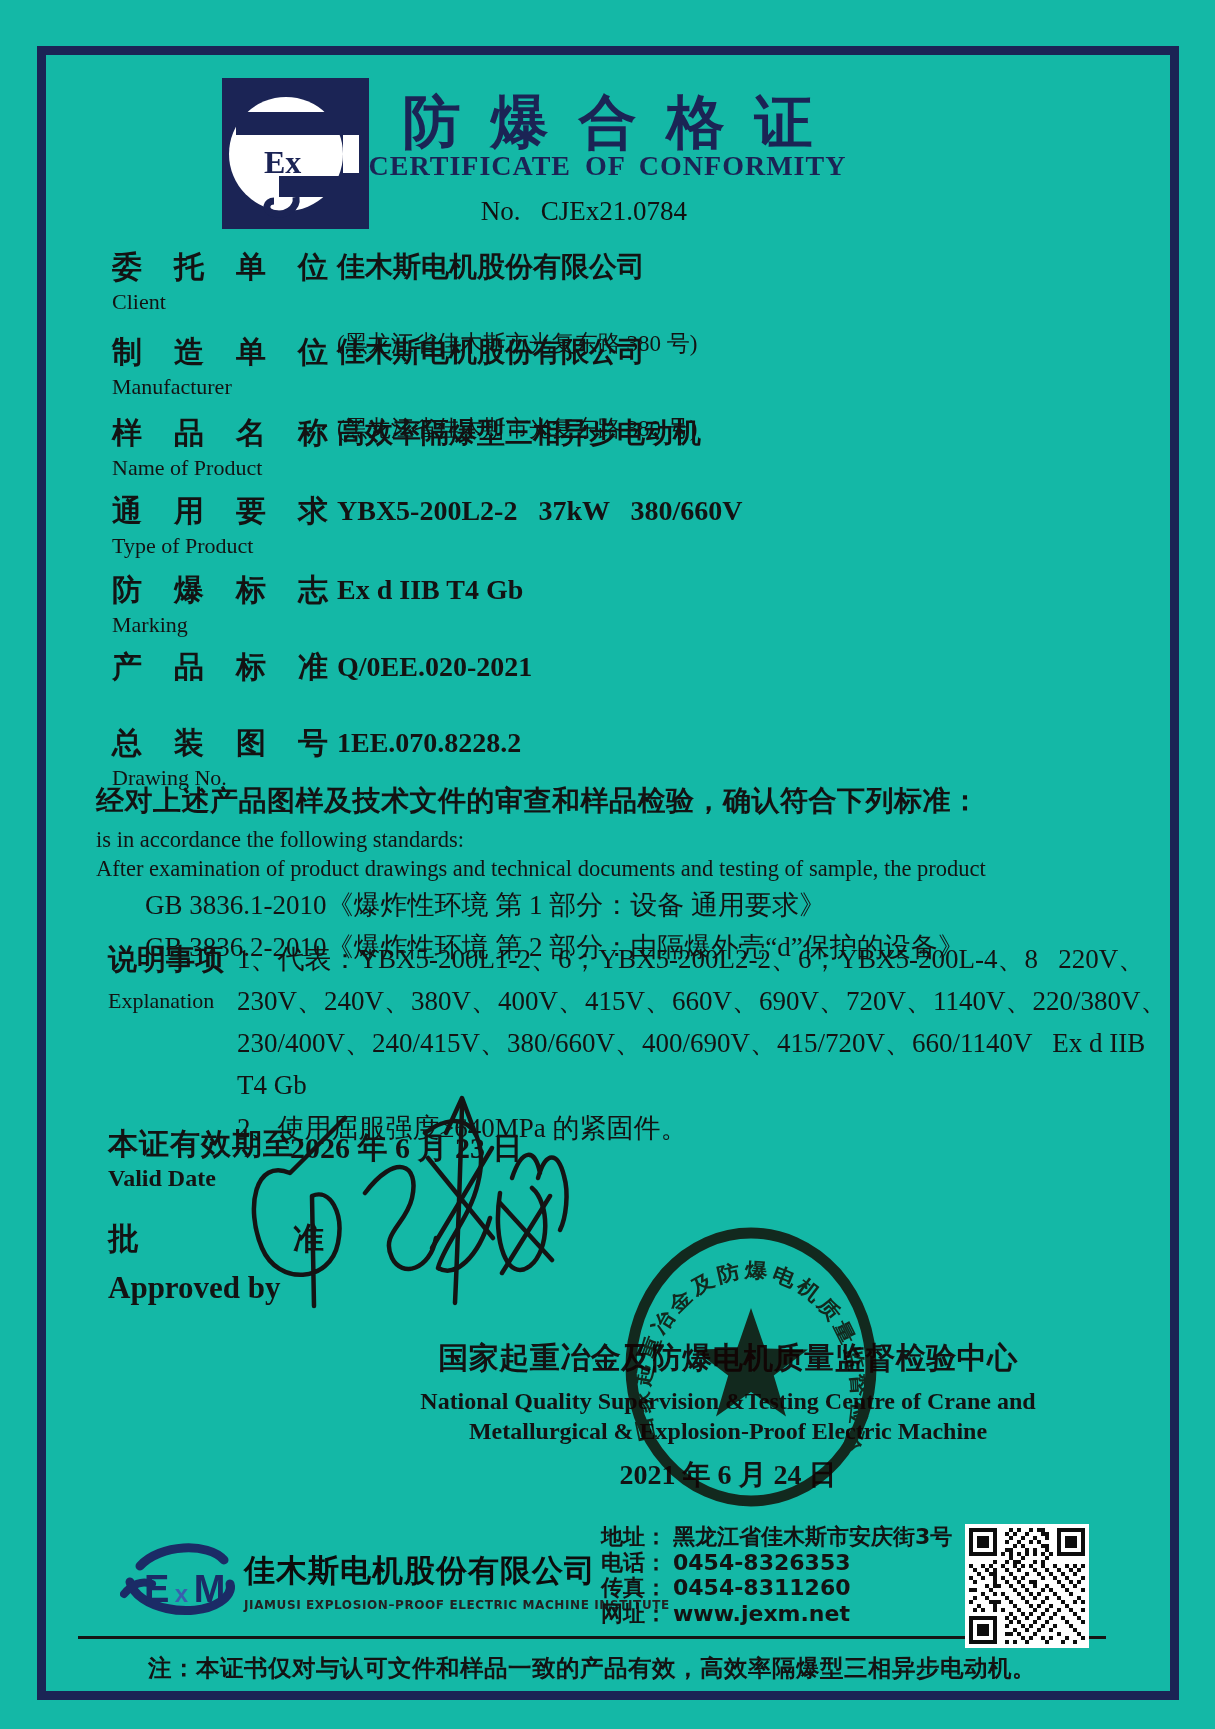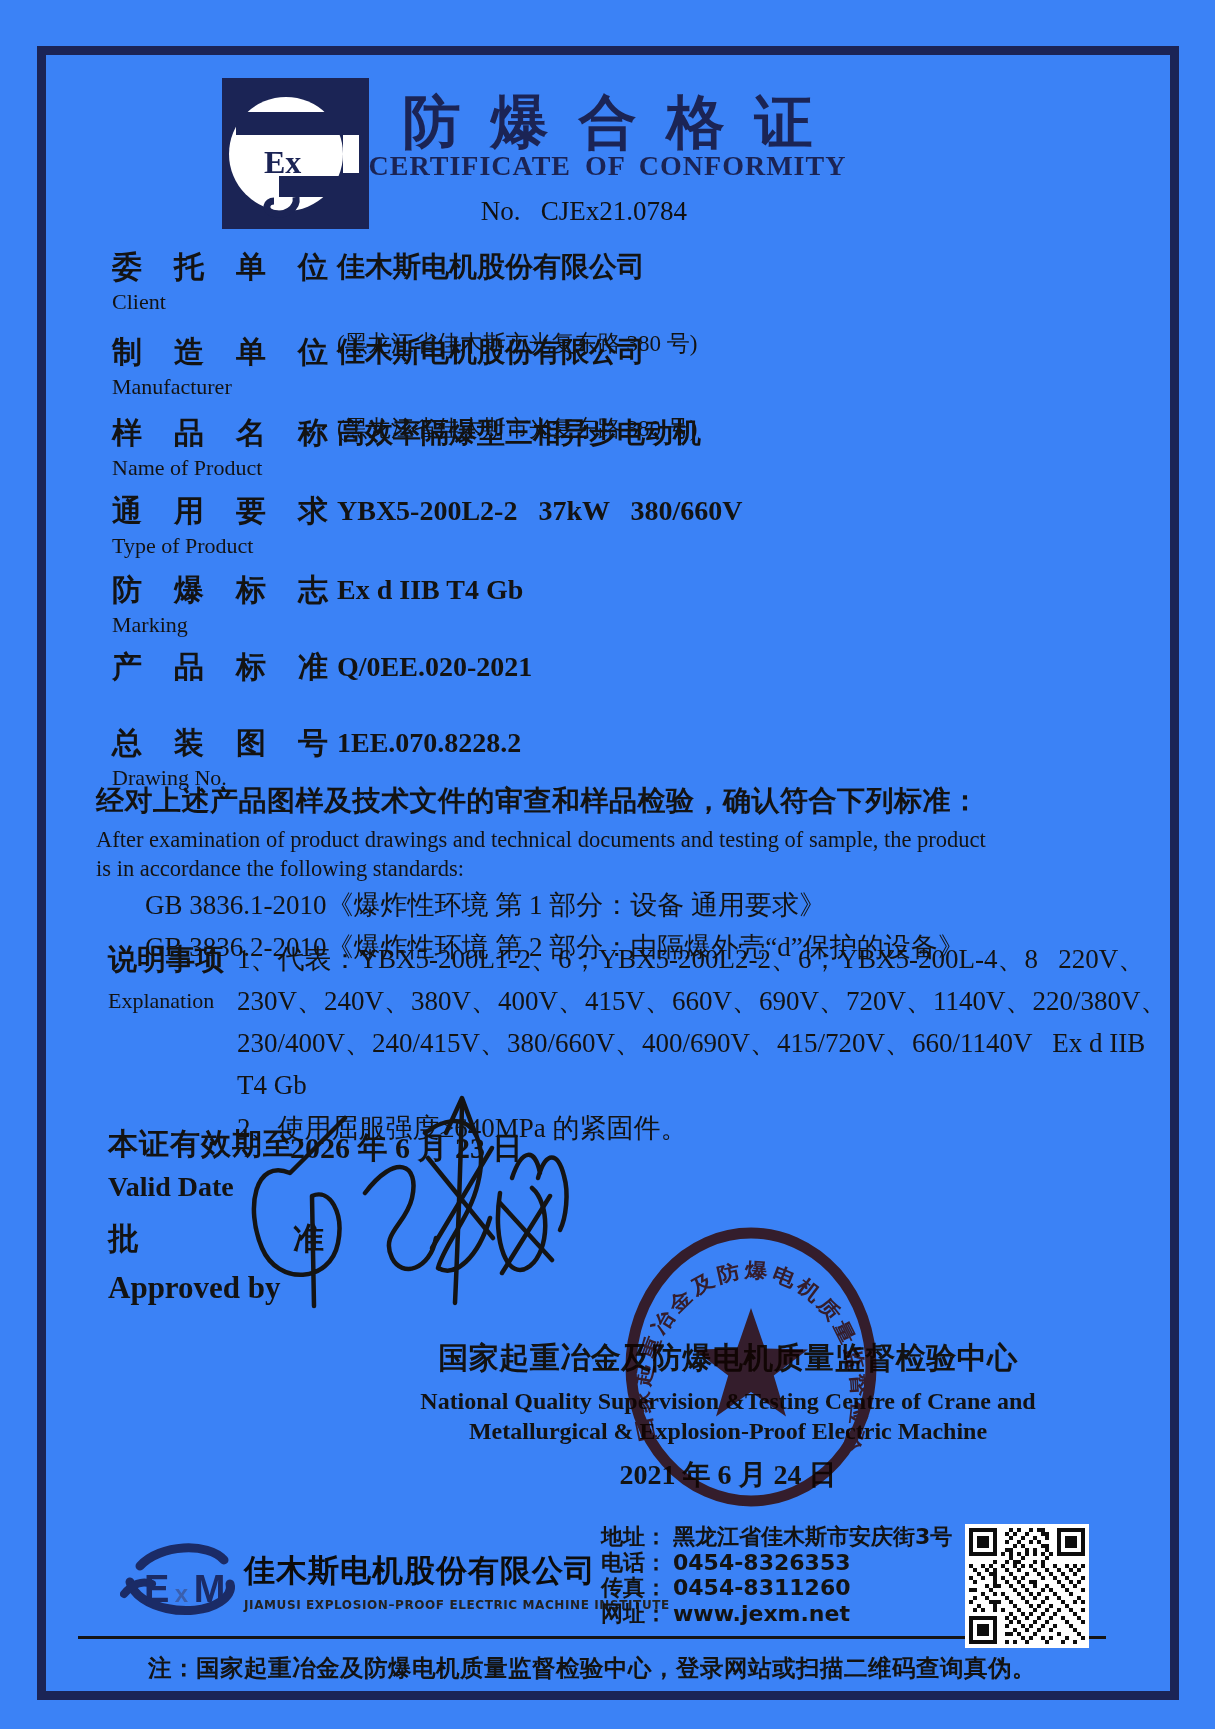--- a/index.html
+++ b/index.html
@@ -1,18 +1,18 @@
 <!DOCTYPE html>
 <html><head>
 <meta charset="utf-8">
 <style>
   html,body { margin:0; padding:0; background:#efeee6; }
   .page {
     position:relative; width:1215px; height:1729px; margin:0 auto;
-    background:#3b82f6; overflow:hidden;
+    background:#14b8a6; overflow:hidden;
     font-family:"DejaVu Sans", sans-serif; color:#131313;
   }
   .frame {
     position:absolute; left:37px; top:46px; width:1124px; height:1636px;
     border:9px solid #1b2455; pointer-events:none;
   }
   
   .logo { position:absolute; left:222px; top:78px; width:147px; height:151px; }
   .title-cn {
     position:absolute; left:0; top:84px; width:1215px; text-align:center;
@@ -50,21 +50,21 @@
   .exp-label { position:absolute; left:108px; top:940px; }
   .exp-cn { font-size:29px; font-weight:bold; }
   .exp-en { margin-top:8px; font-family:"Liberation Serif", serif; font-size:22px; }
   .exp-lines { position:absolute; left:237px; top:938px; width:880px;
                font-family:"Liberation Serif","DejaVu Sans",serif; font-size:27px; font-weight:500; }
   .exp-lines div { white-space:pre; height:42px; line-height:42px; }
   .exp-lines div:nth-child(5) { margin-top:1px; }
   
   .valid-label { position:absolute; left:108px; top:1124px; }
   .valid-cn { font-size:30px; font-weight:bold; letter-spacing:1px;text-align:center; }
-  .valid-en { margin-top:6px; font-family:"Liberation Serif", serif; font-size:28px; font-weight:bold; }
+  .valid-en { margin-top:0; font-family:"Liberation Serif", serif; font-size:24px; font-weight:bold; }
   .valid-value { position:absolute; left:290px; top:1128px; font-size:30px;
                  font-family:"Liberation Serif","DejaVu Sans",serif; font-weight:600; white-space:pre; }
   .approve-label { position:absolute; left:108px; top:1218px; }
   .appr-cn { display:block; width:216px; font-size:31px; font-weight:bold;
              text-align:justify; text-align-last:justify; }
   .appr-en { display:block; margin-top:10px; font-family:"Liberation Serif", serif; font-size:31px; font-weight:bold; }
   .signature { position:absolute; left:250px; top:1078px; width:330px; height:250px; z-index:4; }
   
   .org { position:absolute; left:368px; top:1338px; width:720px; text-align:center; z-index:3; }
   .org-cn { font-size:30px; font-weight:bold; letter-spacing:0.5px; }
@@ -138,22 +138,22 @@
   </div>
   <div class="row" style="top:726px">
     <span class="lab-cn">总装图号</span>
     <span class="lab-en">Drawing No.</span>
     <div class="val"><div class="val-main">1EE.070.8228.2</div></div>
   </div>
 
   <div class="statement">
     <div class="st-cn">经对上述产品图样及技术文件的审查和样品检验，确认符合下列标准：</div>
     <div class="st-en">
+      <div>is in accordance the following standards:</div>
       <div>After examination of product drawings and technical documents and testing of sample, the product</div>
-      <div>is in accordance the following standards:</div>
     </div>
   </div>
   <div class="standards">
     <div>GB 3836.1-2010《爆炸性环境 第 1 部分：设备 通用要求》</div>
     <div>GB 3836.2-2010《爆炸性环境 第 2 部分：由隔爆外壳“d”保护的设备》</div>
   </div>
 
   <div class="exp-label">
     <div class="exp-cn">说明事项</div>
     <div class="exp-en">Explanation</div>
@@ -285,14 +285,14 @@
                M10 23h1v1h-1z M12 23h1v1h-1z M16 23h1v1h-1z M19 23h1v1h-1z M24 23h1v1h-1z M28 23h1v1h-1z
                M9 24h1v1h-1z M13 24h1v1h-1z M15 24h1v1h-1z M18 24h1v1h-1z M21 24h1v1h-1z M25 24h1v1h-1z
                M11 25h1v1h-1z M14 25h1v1h-1z M17 25h1v1h-1z M20 25h1v1h-1z M26 25h1v1h-1z
                M9 26h2v1h-2z M12 26h1v1h-1z M16 26h1v1h-1z M22 26h1v1h-1z M27 26h1v1h-1z
                M13 27h1v1h-1z M15 27h1v1h-1z M18 27h1v1h-1z M20 27h1v1h-1z M24 27h1v1h-1z M28 27h1v1h-1z
                M9 28h1v1h-1z M11 28h1v1h-1z M14 28h1v1h-1z M19 28h1v1h-1z M23 28h1v1h-1z M26 28h1v1h-1z"></path>
     </g>
   </svg>
 
   <div class="sep-line"></div>
-  <div class="footer-note">注：国家起重冶金及防爆电机质量监督检验中心，登录网站或扫描二维码查询真伪。</div>
+  <div class="footer-note">注：本证书仅对与认可文件和样品一致的产品有效，高效率隔爆型三相异步电动机。</div>
 </div>
 
 </body></html>

